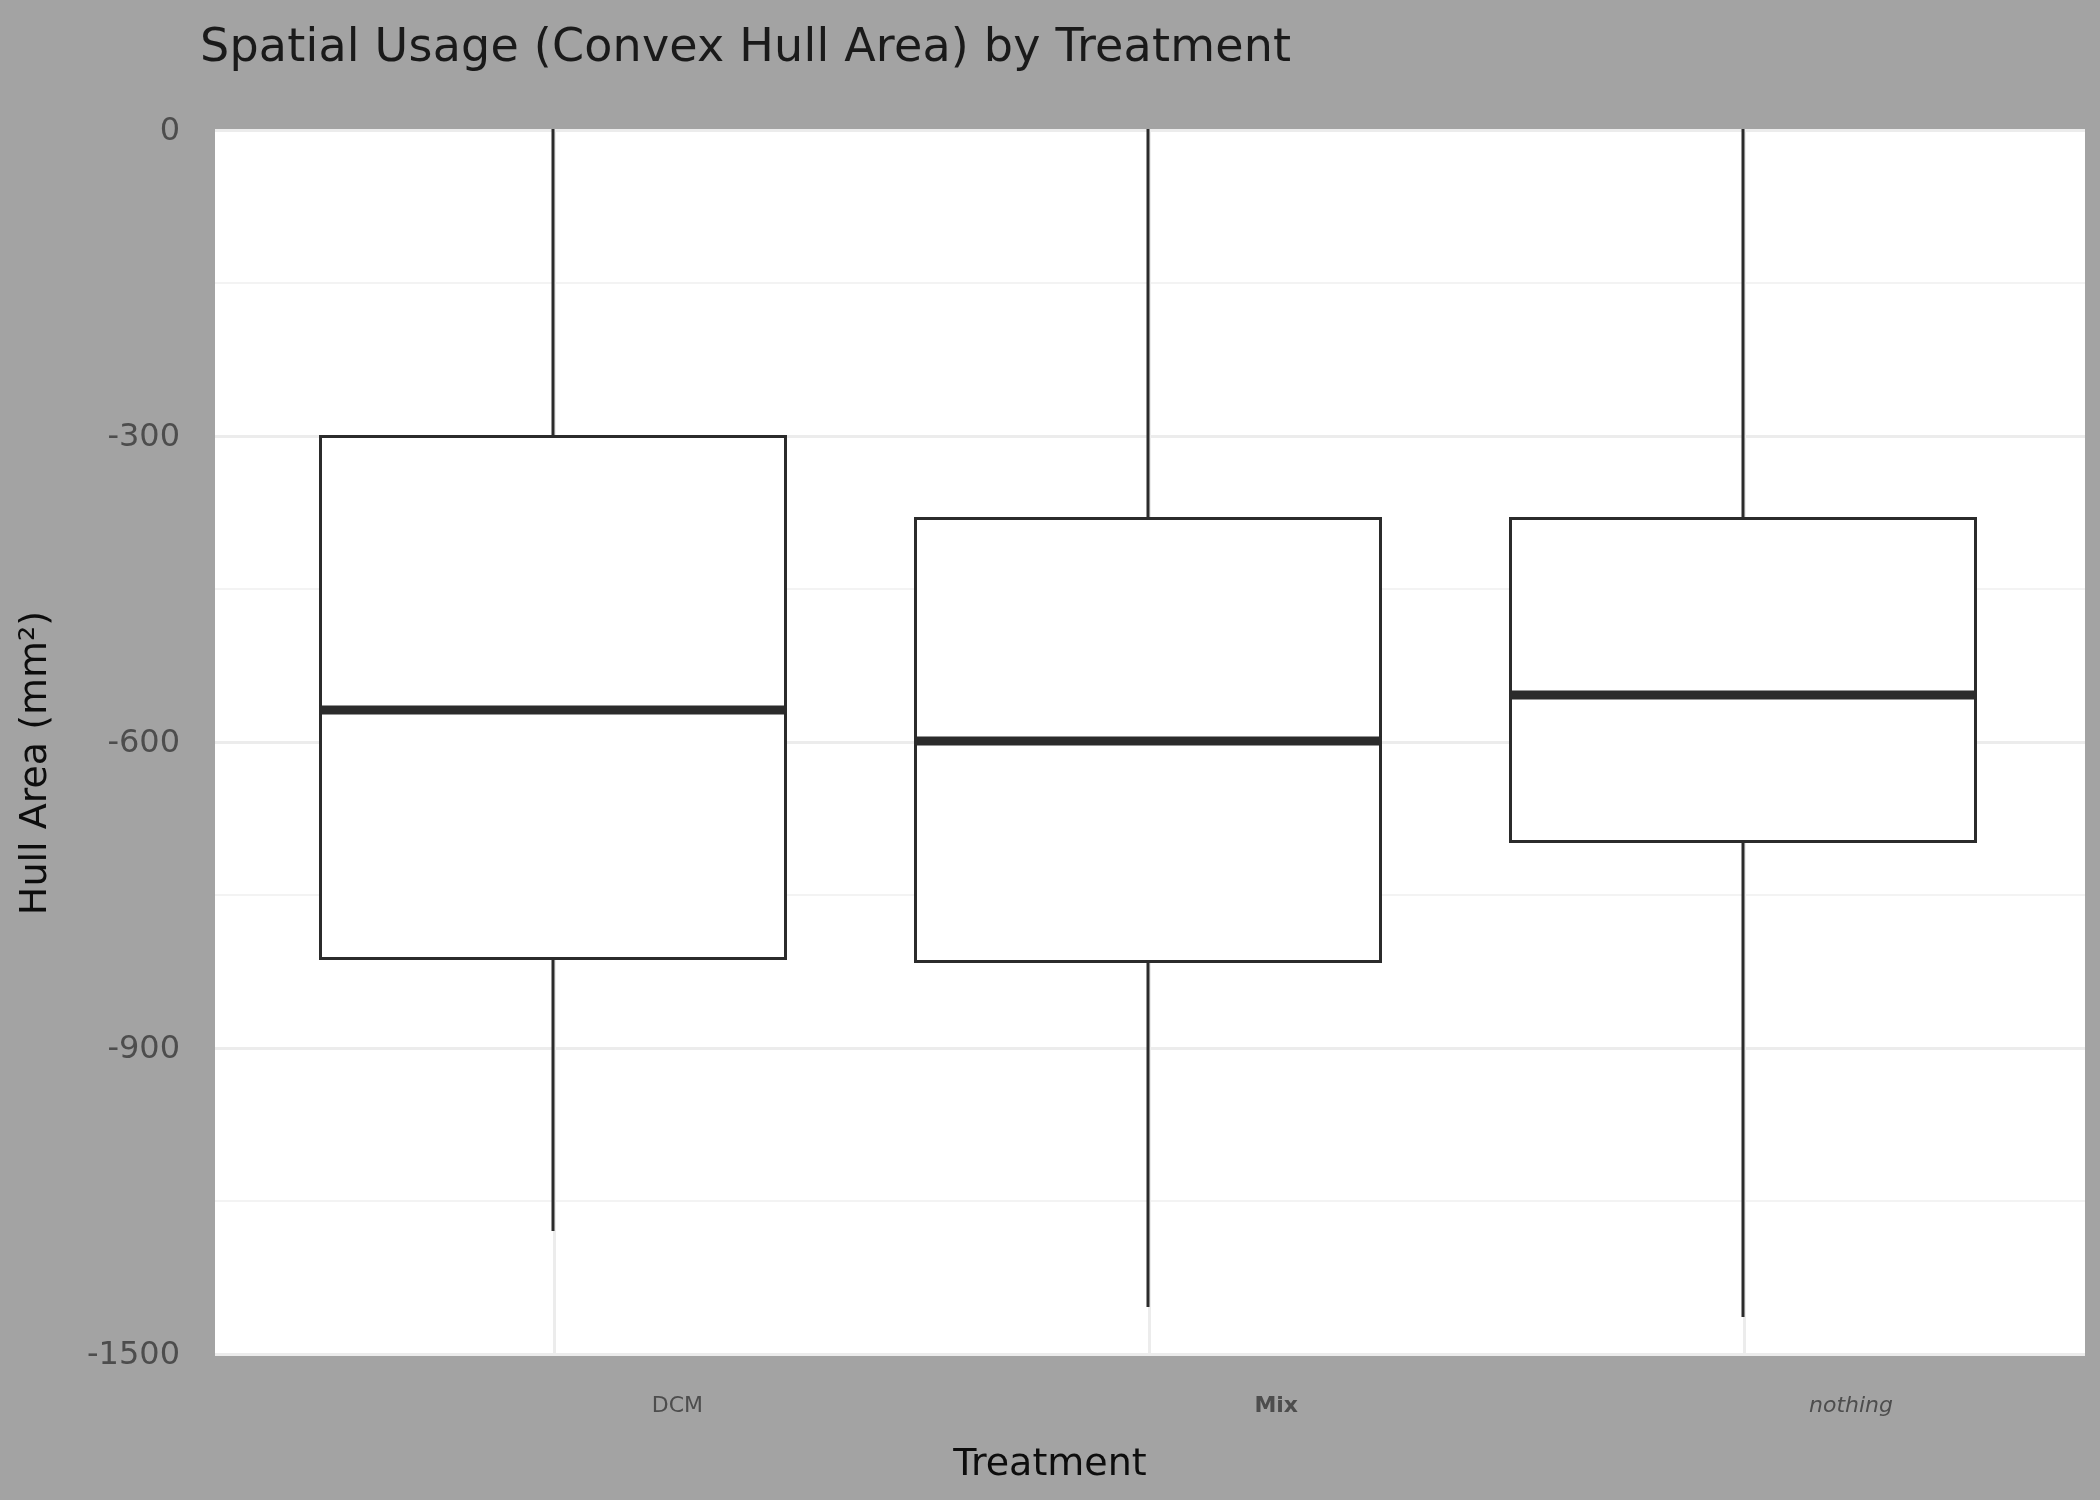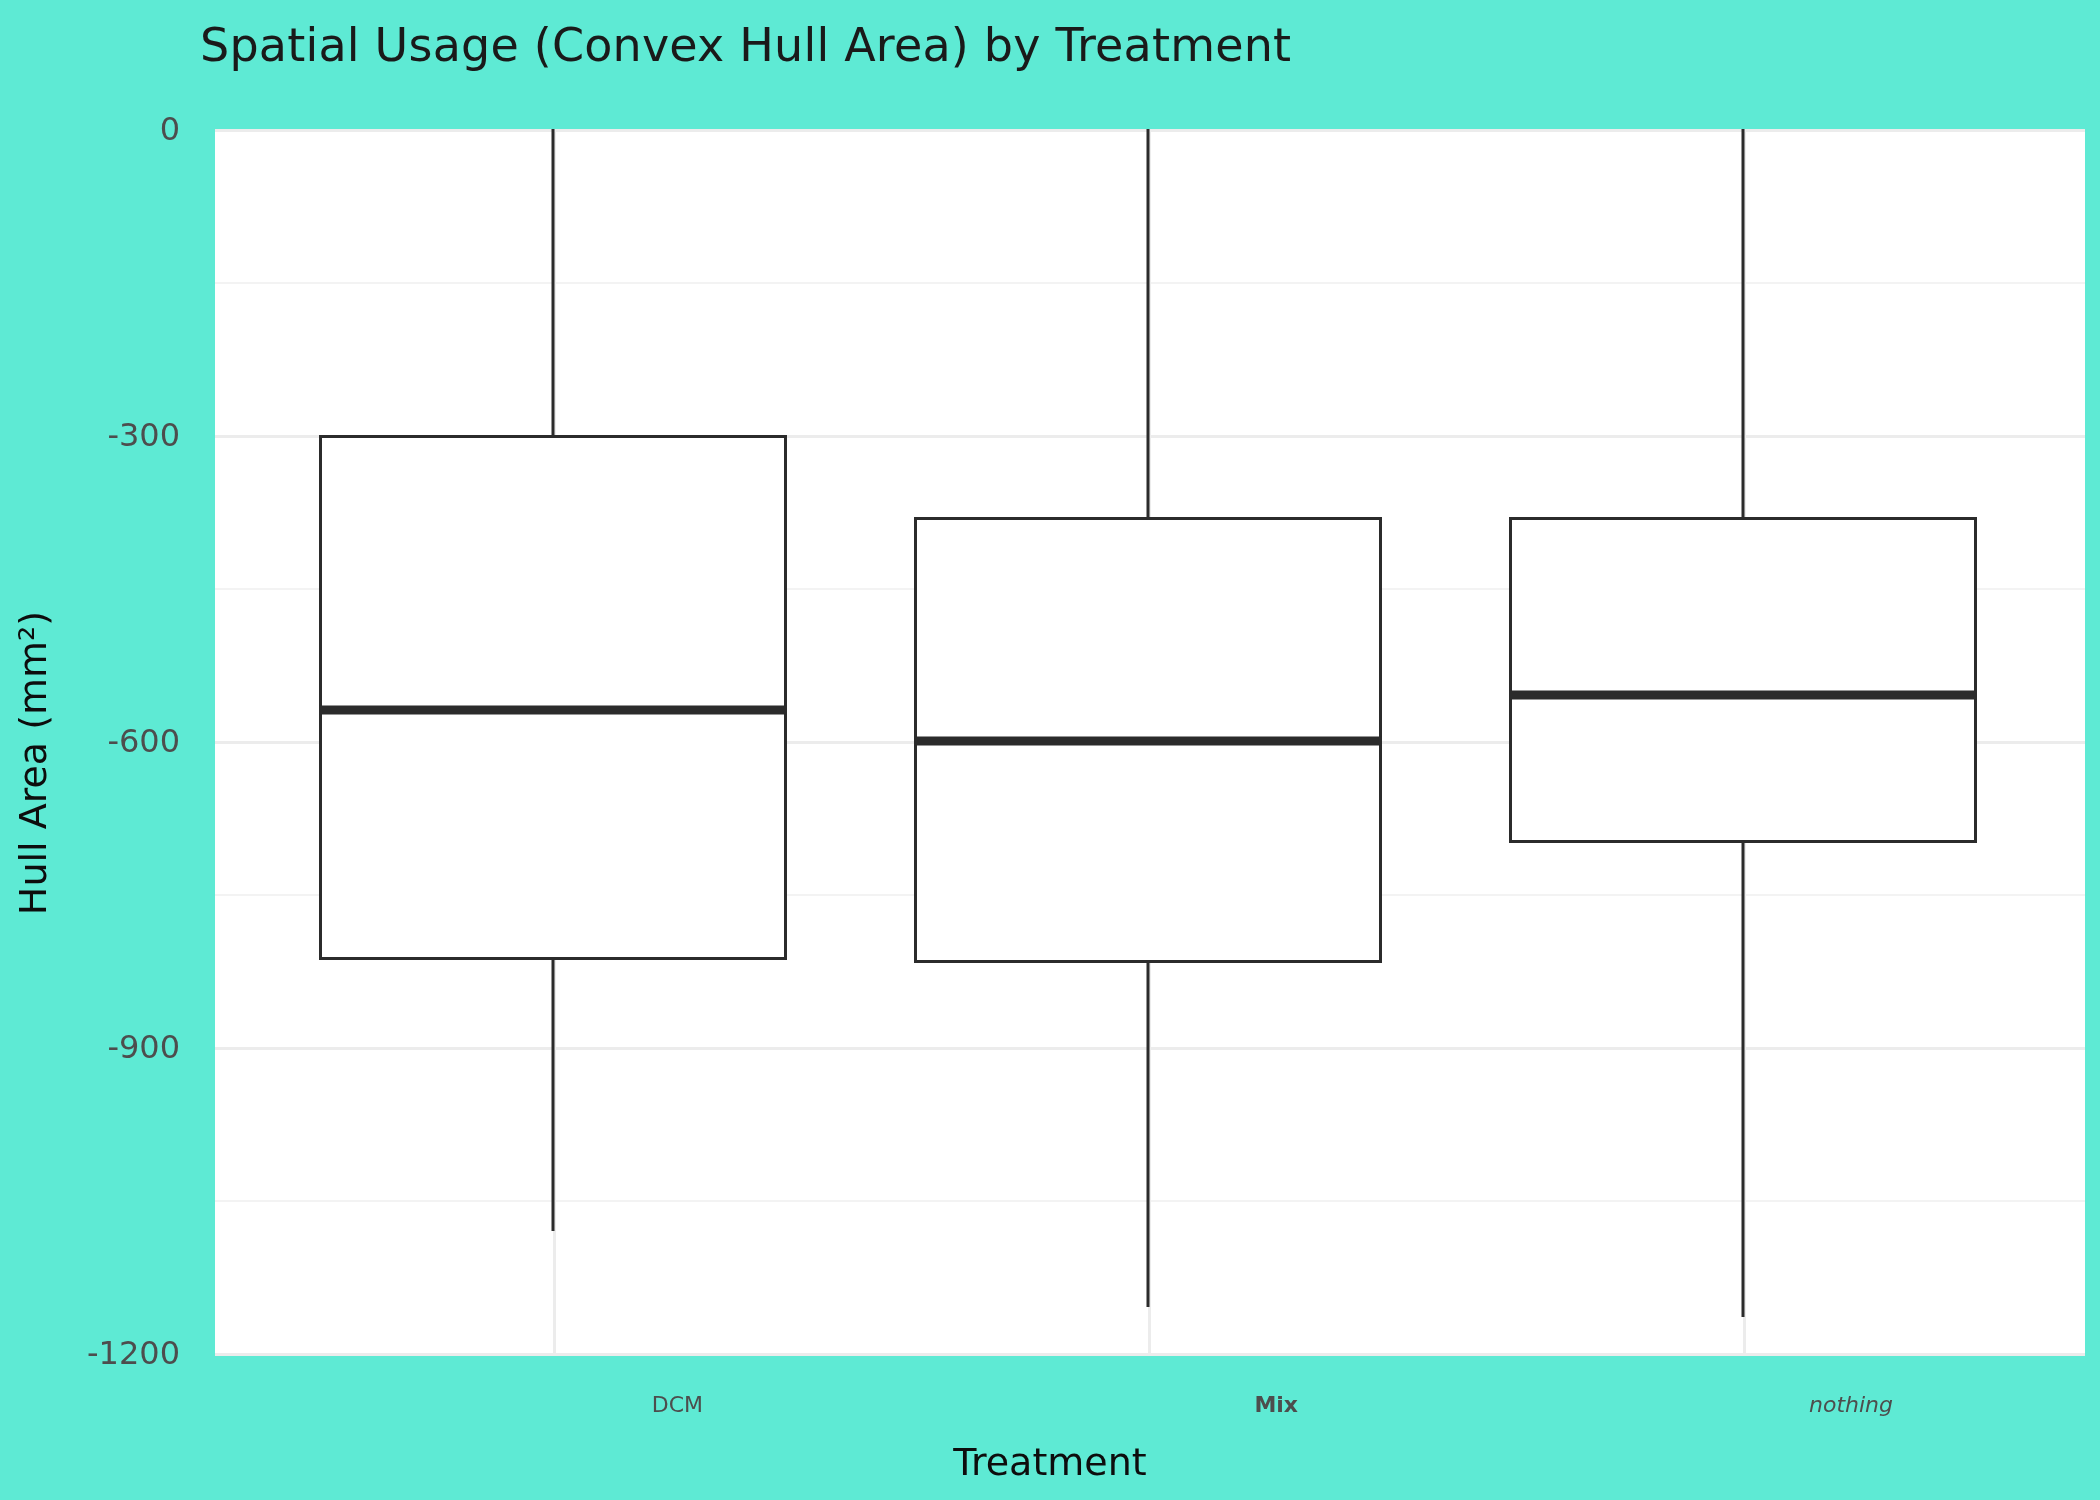--- a/index.html
+++ b/index.html
@@ -2,21 +2,21 @@
 <html><head>
 <meta charset="utf-8">
 <style>
   html,body{margin:0;padding:0;}
   body{
     width:2100px;height:1500px;
     background:#ffffff;
     font-family:"DejaVu Sans","Liberation Sans",sans-serif;
     overflow:hidden;
   }
-  #figure{position:relative;width:2100px;height:1500px;background:#5eead4;}
+  #figure{position:relative;width:2100px;height:1500px;background:#a3a3a3;}
 
   
   #chart-title{
     position:absolute;
     left:0;top:18px;width:2100px;
     padding-left:200px;
     box-sizing:border-box;
     font-size:46px;
     color:#1a1a1a;
     font-weight:400;
@@ -103,21 +103,21 @@
 <body>
 
 <div id="figure">
 
   <div id="chart-title">Spatial Usage (Convex Hull Area) by Treatment</div>
 
   <div class="ytick-label" style="top:129px;">0</div>
   <div class="ytick-label" style="top:435px;">-300</div>
   <div class="ytick-label" style="top:741px;">-600</div>
   <div class="ytick-label" style="top:1047px;">-900</div>
-  <div class="ytick-label" style="top:1353px;">-1200</div>
+  <div class="ytick-label" style="top:1353px;">-1500</div>
 
   <div id="y-axis-title">Hull Area (mm²)</div>
 
   <div id="panel">
 
     <div class="gridline minor" style="top:153px;"></div>
     <div class="gridline minor" style="top:459px;"></div>
     <div class="gridline minor" style="top:765px;"></div>
     <div class="gridline minor" style="top:1071px;"></div>
 

